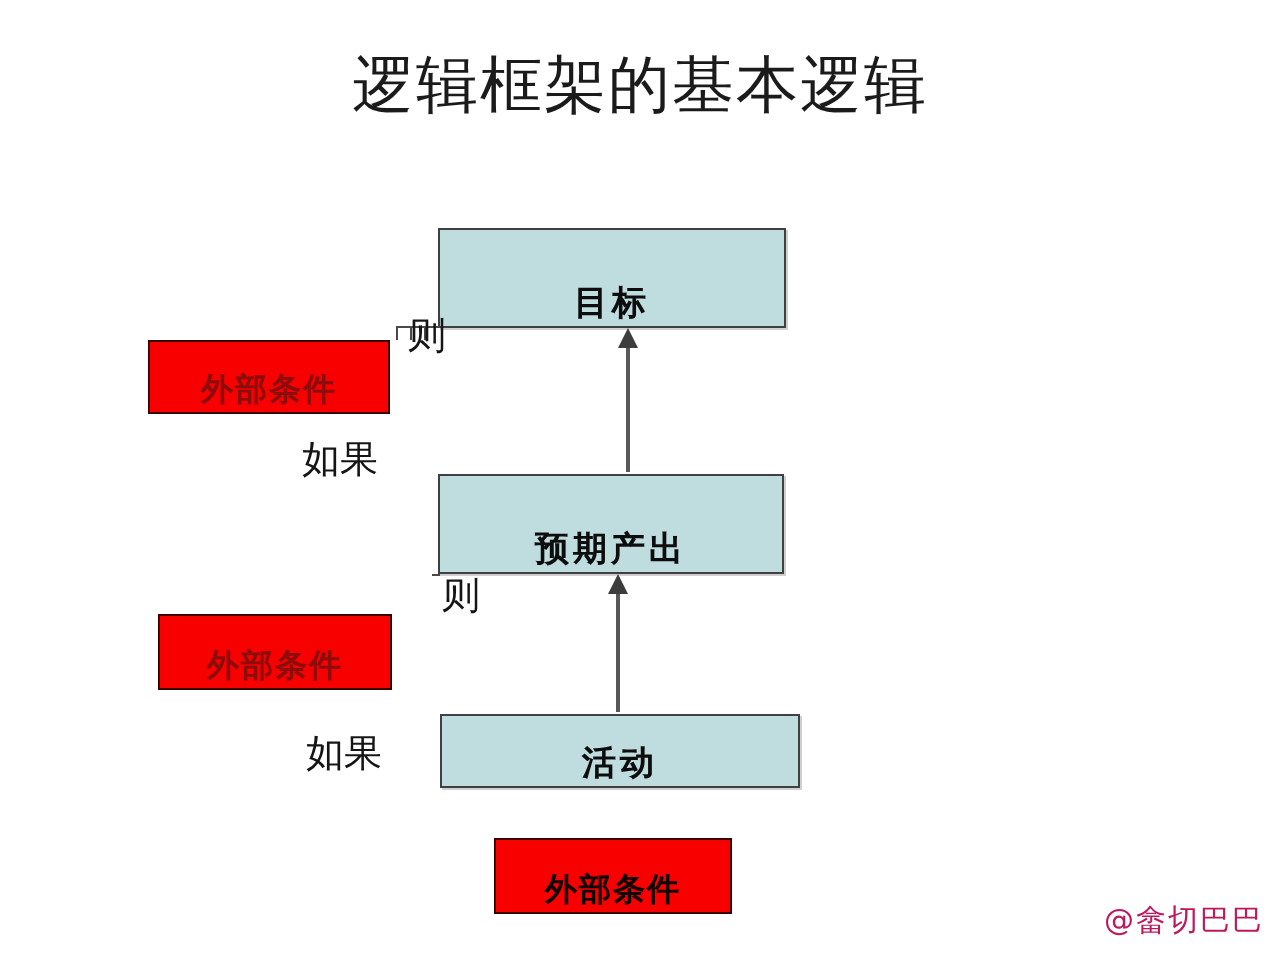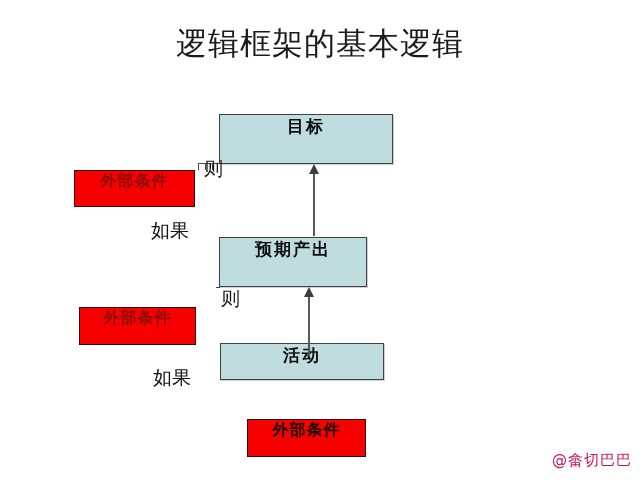--- a/index.html
+++ b/index.html
@@ -37,21 +37,21 @@
     letter-spacing: 1px;
     color: #1b1b1b;
     white-space: nowrap;
   }
 
   
   .node {
     position: absolute;
     box-sizing: border-box;
     display: flex;
-    align-items: flex-start;
+    align-items: flex-end;
     justify-content: center;
     white-space: nowrap;
   }
   .node-blue {
     background: #bfdcdf;
     border: 1px solid #404040;
     box-shadow: 1px 1px 0 rgba(120,120,120,0.35);
     font-family: "DejaVu Sans", "Liberation Sans", sans-serif;
     font-size: 17px;
     font-weight: bold;
@@ -66,22 +66,22 @@
     font-weight: bold;
     letter-spacing: 1px;
     color: #8c0b0b;
   }
   .node-red.dark-text {
     color: #120303;
   }
 
   
   #box-goal      { left: 219px; top: 114px; width: 174px; height: 50px; }
-  #box-outputs   { left: 219px; top: 237px; width: 148px; height: 50px; }
-  #box-activity  { left: 220px; top: 343px; width: 164px; height: 37px; }
+  #box-outputs   { left: 219px; top: 237px; width: 173px; height: 50px; }
+  #box-activity  { left: 220px; top: 357px; width: 180px; height: 37px; }
 
   #box-cond-top  { left: 74px;  top: 170px; width: 121px; height: 37px; }
   #box-cond-mid  { left: 79px;  top: 307px; width: 117px; height: 38px; }
   #box-cond-bot  { left: 247px; top: 419px; width: 119px; height: 38px; }
 
   
   .arrow {
     position: absolute;
     width: 2px;
     background: #585858;

